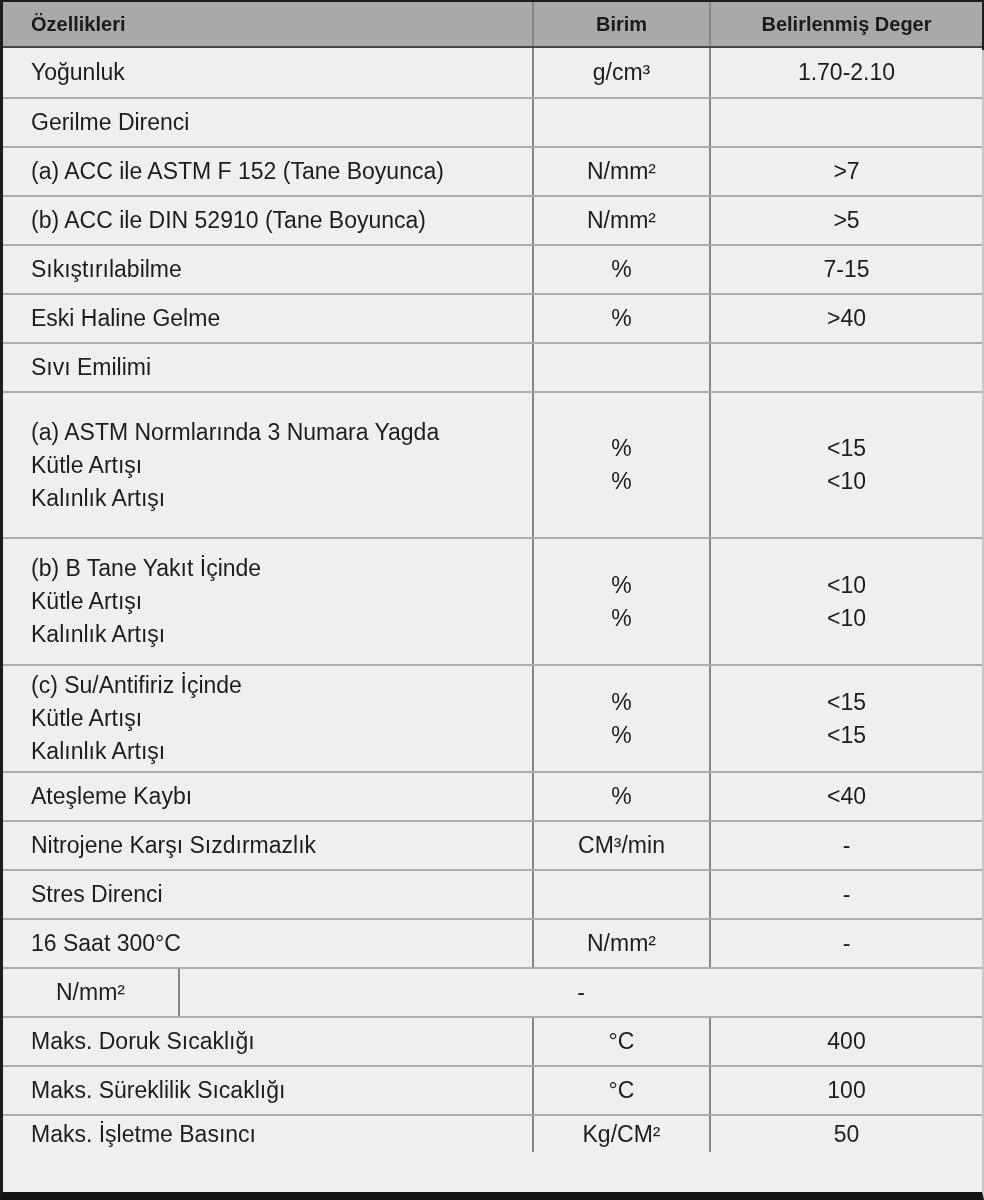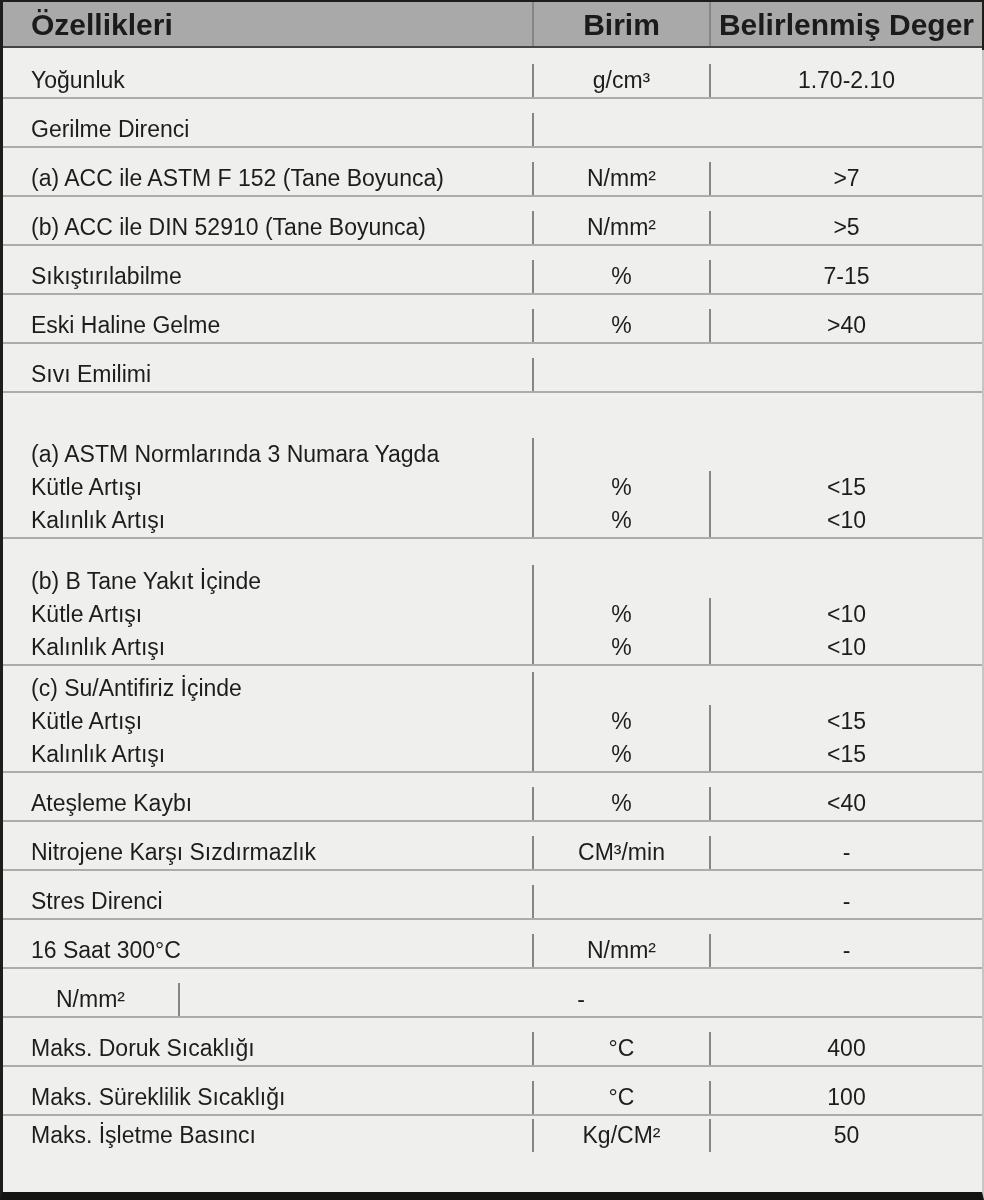--- a/index.html
+++ b/index.html
@@ -19,23 +19,23 @@
     border-bottom:8px solid #141414;
   }
   .row { display:flex; flex-direction:row; background:#efefed; flex:0 0 auto; }
   .cell { display:flex; flex-direction:column; justify-content:center; overflow:hidden; }
   .c1 { width:531px; padding-left:28px; border-right:2px solid #868684; text-align:left; }
   .c2 { width:177px; border-right:2px solid #868684; text-align:center; }
   .c3 { flex:1; text-align:center; }
   .line { line-height:33px; font-size:23px; color:#1d1d1d; white-space:nowrap; }
   .header { height:46px; background:#a9a9a9; border-bottom:2px solid #454545; position:relative; }
   .header .cell { background:#a9a9a9; }
-  .header .line { font-weight:bold; font-size:30px; color:#1b1b1b; }
+  .header .line { font-weight:bold; font-size:20px; color:#1b1b1b; }
   .header::after { content:""; position:absolute; right:-2px; top:-2px; width:2px; height:50px; background:#1d1d1b; }
-  .r { height:49px;align-items:flex-end; }
+  .r { height:49px; }
   .r + .r { border-top:2px solid #acaca9; }
   .tall-a { height:146px; }
   .tall-b { height:127px; }
   .tall-c { height:107px; }
   .last { height:38px; }
 </style>
 </head>
 <body>
 
 <div class="page">

